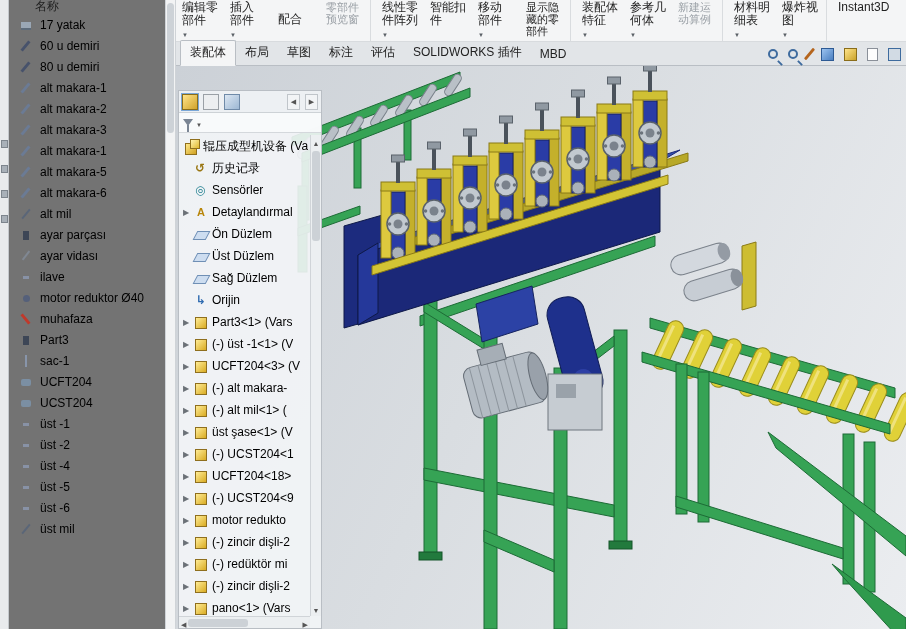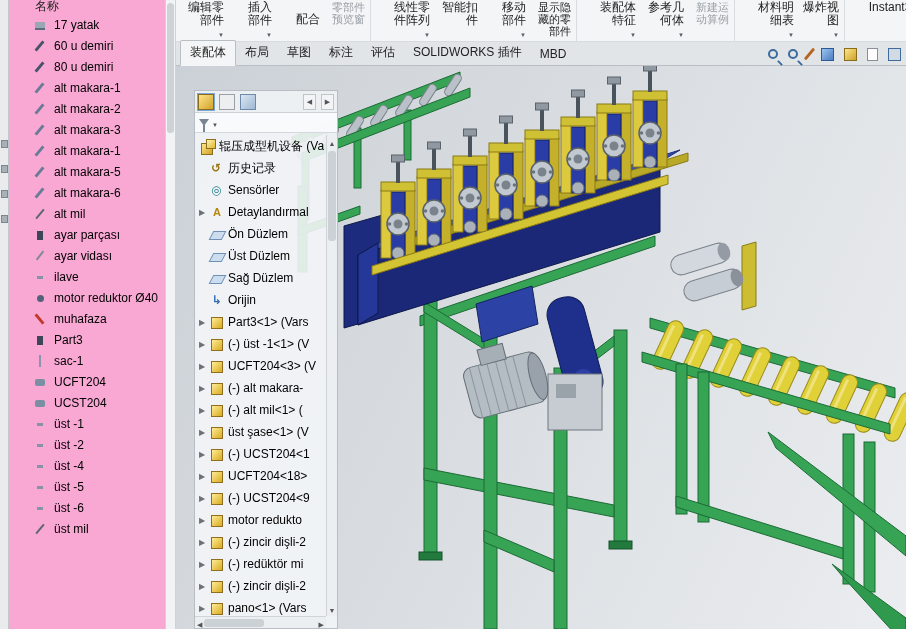--- a/index.html
+++ b/index.html
@@ -7,24 +7,24 @@
     font-family:"Liberation Sans","DejaVu Sans",sans-serif;-webkit-font-smoothing:antialiased}
   .app{display:flex;width:906px;height:629px}
 
   
   .side-strip{width:9px;background:#e9ebed;border-right:1px solid #c4c8cc;position:relative}
   .strip-ico{display:block;width:7px;height:8px;margin:0 auto;background:#a8b0b8;border:1px solid #7d858d}
   .strip-ico:first-child{margin-top:140px}
   .strip-ico + .strip-ico{margin-top:17px}
 
   
-  .parts-panel{width:157px;background:#f9a8d4;border-right:1px solid #cfd3d7;overflow:hidden}
+  .parts-panel{width:157px;background:#737373;border-right:1px solid #cfd3d7;overflow:hidden}
   .parts-header{height:14px;overflow:hidden;padding-left:26px}
   .parts-header span{display:block;margin-top:-2px;font-size:12px;color:#222}
-  .part-row{height:21px;display:flex;align-items:center;padding-left:24px;font-size:12px;color:#000;white-space:nowrap}
+  .part-row{height:21px;display:flex;align-items:center;padding-left:10px;font-size:12px;color:#000;white-space:nowrap}
   .pi{display:inline-block;width:14px;height:14px;position:relative;margin-right:7px;flex:0 0 14px}
   .pi::before{content:"";position:absolute}
   .channel-icon::before{left:5px;top:1px;width:3px;height:12px;background:#47526b;transform:rotate(40deg)}
   .roller-icon::before{left:5px;top:1px;width:3px;height:12px;background:#6b7b95;transform:rotate(40deg)}
   .shaft-icon::before{left:6px;top:1px;width:2px;height:12px;background:#5a6678;transform:rotate(40deg)}
   .screw-icon::before{left:6px;top:1px;width:2px;height:11px;background:#808893;transform:rotate(38deg)}
   .plate-icon::before{left:4px;top:6px;width:6px;height:3px;background:#8892a6}
   .block-icon::before{left:4px;top:3px;width:6px;height:9px;background:#3d4656}
   .red-plate-icon::before{left:5px;top:1px;width:3px;height:12px;background:#c0392b;transform:rotate(-40deg)}
   .box-icon::before{left:4px;top:2px;width:6px;height:10px;background:#2c3440}
@@ -35,30 +35,30 @@
 
   
   .panel-scrollbar{width:10px;background:#f2f3f4;border-right:1px solid #cfd3d7}
   .panel-scrollbar .thumb{margin:3px 1px 0;height:130px;background:#cdd2d7;border-radius:4px}
 
   
   .main{width:730px;display:flex;flex-direction:column}
 
   
   .ribbon{height:42px;background:#f4f5f6;display:flex;align-items:flex-start;padding-left:3px;border-bottom:1px solid #d8dbde;overflow:hidden}
-  .rbtn{min-width:48px;text-align:right;font-size:12px;line-height:13px;color:#222;padding:1px 3px 0;height:42px}
+  .rbtn{min-width:48px;text-align:left;font-size:12px;line-height:13px;color:#222;padding:1px 3px 0;height:42px}
   .rbtn span{display:block}
   .rbtn .l0:empty,.rbtn .l1:empty,.rbtn .l2:empty{display:none}
   .rbtn .caret{height:9px}
   .rbtn .caret::before{content:"▼";font-size:6px;color:#5a6066;line-height:9px}
   .rbtn.dim{color:#9aa0a6}
   .rbtn.small{font-size:11px;line-height:12px}
   .rbtn.mid{padding-top:13px}
   .rbtn.wide{min-width:64px}
-  .rbtn.sep{border-right:1px solid #d9dcdf;margin-right:14px;padding-right:5px}
+  .rbtn.sep{border-right:1px solid #d9dcdf;margin-right:8px;padding-right:5px}
 
   
   .tabrow{height:24px;background:#e2e5e8;display:flex;align-items:flex-end;padding-left:4px;border-bottom:1px solid #b9bec4;position:relative}
   .tabs{display:flex;align-items:flex-end}
   .tab{font-size:12px;color:#222;padding:3px 9px 4px;white-space:nowrap}
   .tab.active{background:#f4f5f6;border:1px solid #b9bec4;border-bottom-color:#f4f5f6;border-radius:2px 2px 0 0;margin-bottom:-1px}
   .view-tools{position:absolute;right:5px;top:2px;height:20px;display:flex;gap:10px;align-items:center}
   .vt{display:inline-block;position:relative}
   .i-mag{width:10px;height:10px;border:2px solid #3e6b9e;border-radius:50%}
   .i-mag::after{content:"";position:absolute;width:2px;height:6px;background:#3e6b9e;left:9px;top:9px;transform:rotate(-45deg)}
@@ -66,21 +66,21 @@
   .i-cube-blue{width:13px;height:13px;background:linear-gradient(135deg,#9cc3ef,#4a7fc1);border:1px solid #2d5a94}
   .i-cube-gold{width:13px;height:13px;background:linear-gradient(135deg,#ffe48a,#caa32a);border:1px solid #8a6d1a}
   .i-doc{width:11px;height:13px;background:#fdfdfd;border:1px solid #8a9099}
   .i-cube-wire{width:13px;height:13px;border:1px solid #3e6b9e;background:rgba(120,160,210,.15)}
 
   
   .viewport{position:relative;width:730px;height:563px;background:linear-gradient(115deg,#ccd1d7 0%,#d9dde1 45%,#ebedf0 100%)}
   .viewport svg{position:absolute;left:0;top:0}
 
   
-  .tree-panel{position:absolute;left:18px;top:24px;width:144px;height:539px;background:rgba(243,245,247,.9);
+  .tree-panel{position:absolute;left:2px;top:24px;width:144px;height:539px;background:rgba(243,245,247,.9);
     border:1px solid #b9bec4;display:flex;flex-direction:column;font-size:12px}
   .tree-tabs{height:22px;display:flex;align-items:center;gap:5px;padding:2px 3px;background:rgba(236,239,242,.95);border-bottom:1px solid #cdd2d6}
   .tt{width:16px;height:16px;display:inline-block}
   .tt-fm{background:linear-gradient(135deg,#ffe48a,#d0a32a);border:1px solid #8a6d1a;box-shadow:0 0 0 1px #7aa7d8}
   .tt-pm{background:#eceef0;border:1px solid #9aa0a6}
   .tt-cm{background:linear-gradient(135deg,#dbe6f2,#9db8d4);border:1px solid #6f8aa8}
   .tnav{width:13px;height:16px;border:1px solid #c0c5ca;background:#f2f4f6;font-size:7px;color:#555;
     display:inline-flex;align-items:center;justify-content:center}
   .tnav-left{margin-left:auto}
   .tnav-left::before{content:"◀"}

